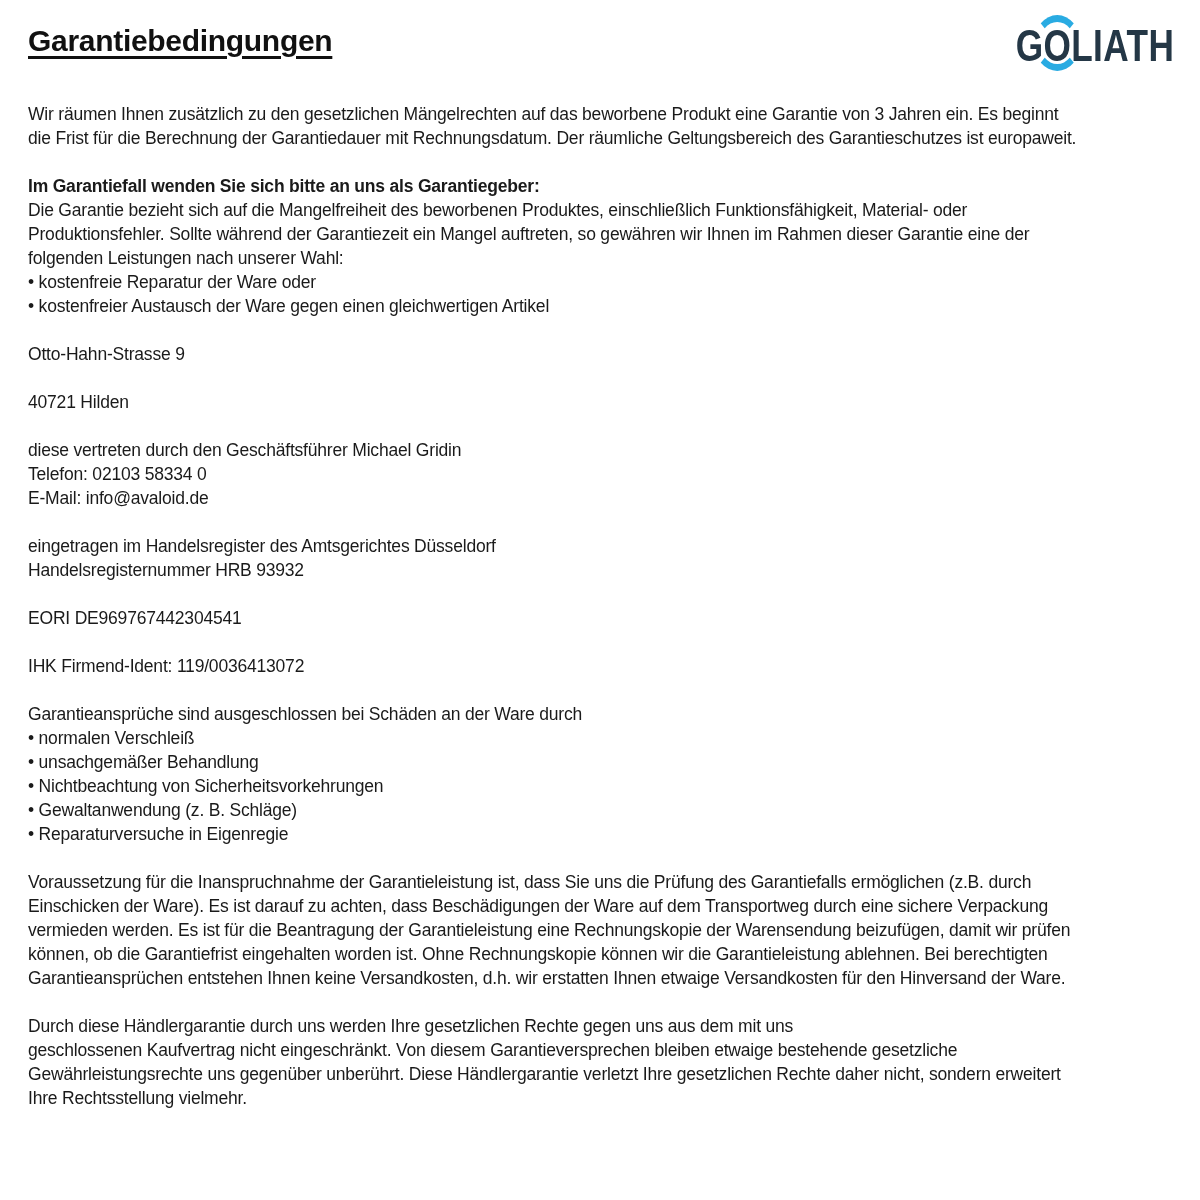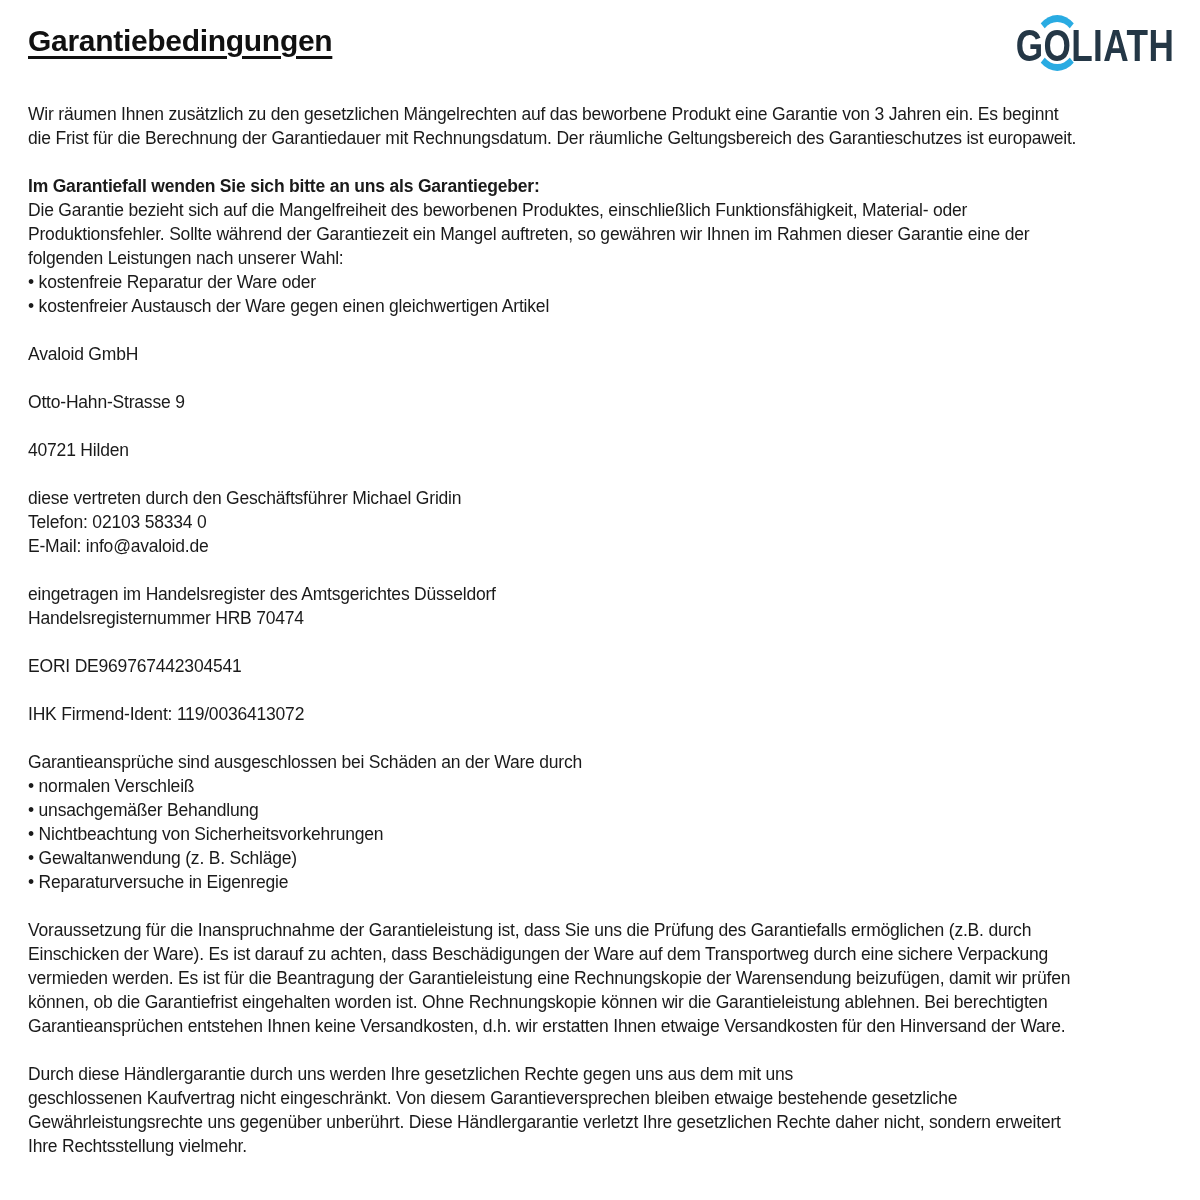--- a/index.html
+++ b/index.html
@@ -98,28 +98,27 @@
 
   <div class="doc">
       <p class="block">Wir räumen Ihnen zusätzlich zu den gesetzlichen Mängelrechten auf das beworbene Produkt eine Garantie von 3 Jahren ein. Es beginnt
 die Frist für die Berechnung der Garantiedauer mit Rechnungsdatum. Der räumliche Geltungsbereich des Garantieschutzes ist europaweit.</p>
       <p class="block bold-heading">Im Garantiefall wenden Sie sich bitte an uns als Garantiegeber:</p>
       <p class="block">Die Garantie bezieht sich auf die Mangelfreiheit des beworbenen Produktes, einschließlich Funktionsfähigkeit, Material- oder
 Produktionsfehler. Sollte während der Garantiezeit ein Mangel auftreten, so gewähren wir Ihnen im Rahmen dieser Garantie eine der
 folgenden Leistungen nach unserer Wahl:
 • kostenfreie Reparatur der Ware oder
 • kostenfreier Austausch der Ware gegen einen gleichwertigen Artikel</p>
-      <p class="block">Avaloid GmbH</p>
       <p class="block">Otto-Hahn-Strasse 9</p>
       <p class="block">40721 Hilden</p>
       <p class="block">diese vertreten durch den Geschäftsführer Michael Gridin
 Telefon: 02103 58334 0
 E-Mail: info@avaloid.de</p>
       <p class="block">eingetragen im Handelsregister des Amtsgerichtes Düsseldorf
-Handelsregisternummer HRB 70474</p>
+Handelsregisternummer HRB 93932</p>
       <p class="block">EORI DE969767442304541</p>
       <p class="block">IHK Firmend-Ident: 119/0036413072</p>
       <p class="block">Garantieansprüche sind ausgeschlossen bei Schäden an der Ware durch
 • normalen Verschleiß
 • unsachgemäßer Behandlung
 • Nichtbeachtung von Sicherheitsvorkehrungen
 • Gewaltanwendung (z. B. Schläge)
 • Reparaturversuche in Eigenregie</p>
       <p class="block">Voraussetzung für die Inanspruchnahme der Garantieleistung ist, dass Sie uns die Prüfung des Garantiefalls ermöglichen (z.B. durch
 Einschicken der Ware). Es ist darauf zu achten, dass Beschädigungen der Ware auf dem Transportweg durch eine sichere Verpackung

